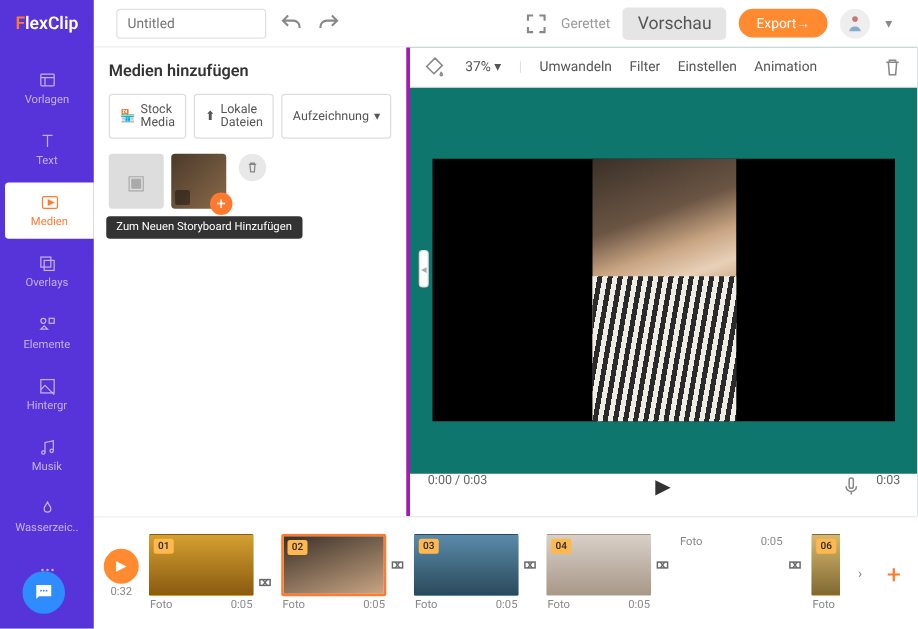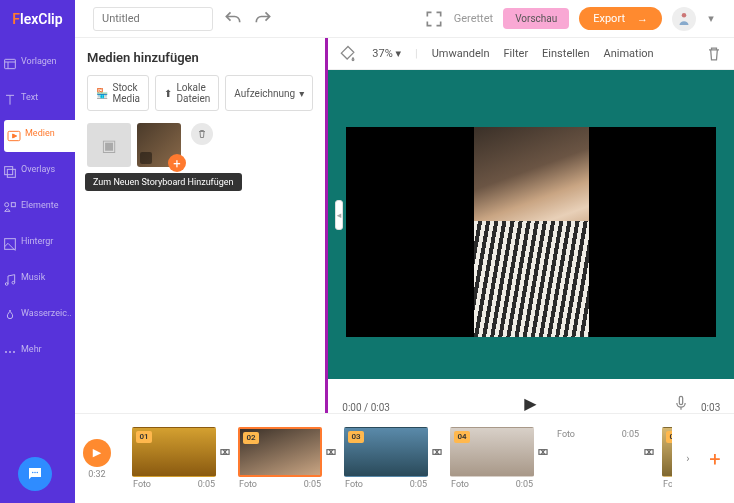--- a/index.html
+++ b/index.html
@@ -2,32 +2,32 @@
 <html><head>
 <meta charset="utf-8">
 <style>
 *{margin:0;padding:0;box-sizing:border-box;font-family:-apple-system,BlinkMacSystemFont,"Segoe UI",Roboto,sans-serif}
 body{width:734px;height:503px;overflow:hidden;background:#fff;font-size:11px;color:#333}
 .app{display:flex;height:100%}
 .sidebar{width:75px;background:#5733da;display:flex;flex-direction:column;color:#d0c5f5;position:relative}
 .logo{height:38px;display:flex;align-items:center;justify-content:center;font-size:14px;font-weight:600;color:#fff}
 .logo .f{color:#ff7a2f}
 .nav{display:flex;flex-direction:column;gap:4px;padding-top:10px}
-.nav-item{display:flex;flex-direction:row;gap:3px;padding:8px 2px;font-size:9px;cursor:pointer;color:#c0b3ef}
+.nav-item{display:flex;flex-direction:column;align-items:center;gap:3px;padding:8px 2px;font-size:9px;cursor:pointer;color:#c0b3ef}
 .nav-item.active{background:#fff;color:#ff7a2f;border-radius:3px 0 0 3px;margin-left:4px}
 .nav-item .ic{width:16px;height:16px;display:flex;align-items:center;justify-content:center}
 .chat-bubble{position:absolute;bottom:12px;left:18px;width:34px;height:34px;border-radius:50%;background:#2f8cff;display:flex;align-items:center;justify-content:center;color:#fff}
 .main{flex:1;display:flex;flex-direction:column;min-width:0}
 .topbar{height:38px;display:flex;align-items:center;padding:0 18px;gap:10px;border-bottom:1px solid #eee}
 .title-input{width:120px;height:24px;border:1px solid #e1e1e1;border-radius:3px;padding:0 8px;font-size:11px;color:#888}
 .tb-ic{width:20px;height:20px;display:flex;align-items:center;justify-content:center;cursor:pointer;color:#888}
 .tb-spacer{flex:1}
 .tb-text{color:#999;font-size:11px}
-.btn-preview{padding:5px 12px;background:#f9a8d4;border-radius:4px;cursor:pointer;font-size:10px;color:#555}
-.btn-export{padding:5px 14px;background:#ff8a2f;border-radius:14px;color:#fff;cursor:pointer;font-size:11px;display:flex;align-items:center;gap:12px}
+.btn-preview{padding:5px 12px;background:#e5e5e5;border-radius:4px;cursor:pointer;font-size:14px;color:#555}
+.btn-export{padding:5px 14px;background:#ff8a2f;border-radius:14px;color:#fff;cursor:pointer;font-size:11px;display:flex;align-items:center;gap:0}
 .avatar{width:24px;height:24px;border-radius:50%;background:#eee;display:flex;align-items:center;justify-content:center}
 .workspace{flex:1;display:flex;min-height:0}
 .media-panel{width:260px;border-right:3px solid #a21caf;padding:12px;display:flex;flex-direction:column}
 .panel-title{font-size:13px;font-weight:600;margin-bottom:10px;color:#333}
 .media-btns{display:flex;gap:6px;margin-bottom:12px}
 .mbtn{border:1px solid #ddd;border-radius:3px;padding:6px 8px;font-size:10px;display:flex;align-items:center;gap:4px;cursor:pointer;color:#555;background:#fff}
 .thumbs{display:flex;gap:6px;position:relative}
 .thumb{width:44px;height:44px;background:#ddd;border-radius:3px;position:relative;display:flex;align-items:center;justify-content:center}
 .thumb.sel{background:linear-gradient(135deg,#4a3a2a,#8a6a4a)}
 .thumb .ic-sm{position:absolute;bottom:3px;left:3px;width:12px;height:12px;background:rgba(0,0,0,.4);border-radius:2px}
@@ -36,21 +36,21 @@
 .tooltip{position:absolute;top:50px;left:-2px;background:#333;color:#fff;padding:4px 8px;font-size:9px;border-radius:3px;white-space:nowrap}
 .drag-handle{position:absolute;left:335px;top:200px;width:8px;height:30px;background:#fff;border:1px solid #ddd;border-radius:3px;display:flex;align-items:center;justify-content:center;color:#aaa;font-size:9px}
 .preview{flex:1;display:flex;flex-direction:column;background:#0f766e}
 .preview-tb{height:32px;background:#fff;display:flex;align-items:center;padding:0 10px;gap:14px;font-size:11px;color:#555;border-bottom:1px solid #eee}
 .ptb-item{cursor:pointer}
 .ptb-spacer{flex:1}
 .canvas-wrap{flex:1;display:flex;align-items:center;justify-content:center;padding:20px 18px 6px}
 .canvas{width:370px;height:210px;background:#000;display:flex;align-items:center;justify-content:center}
 .canvas-img{width:115px;height:100%;background:linear-gradient(160deg,#3a3028 0%,#6b5544 25%,#c9a583 38%,#e8d0b8 48%,#c9a583 58%,#5a4a3f 70%,#2a2420 100%);position:relative}
 .canvas-img::after{content:"";position:absolute;bottom:0;left:0;right:0;height:55%;background:repeating-linear-gradient(100deg,#f0ede6 0 4px,#2a2a2a 4px 8px)}
-.playbar{height:34px;background:#fff;display:flex;align-items:flex-end;padding:0 14px;gap:10px;font-size:10px;color:#666}
+.playbar{height:34px;background:#fff;display:flex;align-items:flex-start;padding:0 14px;gap:10px;font-size:10px;color:#666}
 .playbar .play{font-size:16px;color:#333}
 .storyboard{height:90px;border-top:1px solid #eee;display:flex;align-items:center;padding:4px 8px;gap:8px}
 .sb-play{width:28px;height:28px;border-radius:50%;background:#ff8a2f;display:flex;align-items:center;justify-content:center;color:#fff;cursor:pointer}
 .sb-time{font-size:9px;color:#888;text-align:center}
 .sb-items{flex:1;display:flex;gap:4px;align-items:flex-start;overflow:hidden}
 .sb-item{width:84px;display:flex;flex-direction:column}
 .sb-thumb{width:84px;height:50px;background:#333;border-radius:2px;position:relative;border:1px solid transparent}
 .sb-thumb.active{border:2px solid #ff7a2f}
 .sb-num{position:absolute;top:3px;left:3px;width:16px;height:12px;background:#ffb84d;color:#333;font-size:8px;border-radius:2px;display:flex;align-items:center;justify-content:center;font-weight:600}
 .sb-meta{display:flex;justify-content:space-between;font-size:9px;color:#888;padding:2px 1px}
@@ -271,21 +271,21 @@
       </div>
       <div class="drag-handle">◂</div>
     </div>
 
     <div class="storyboard">
       <div style="display:flex;flex-direction:column;align-items:center;gap:2px">
         <div class="sb-play">▶</div>
         <div class="sb-time">0:32</div>
       </div>
       <div class="sb-items" id="sb-items">
-          <div style="display: flex; align-items: flex-start; margin-left: 13px;">
+          <div style="display: flex; align-items: flex-end;">
             <div class="sb-item">
               <div class="sb-thumb " style="background:linear-gradient(#d4a030,#8a5a10)">
                 <span class="sb-num">01</span>
               </div>
               <div class="sb-meta">
                 <span>Foto</span>
                 <span>0:05</span>
               </div>
             </div>
             <div class="sb-tr">

